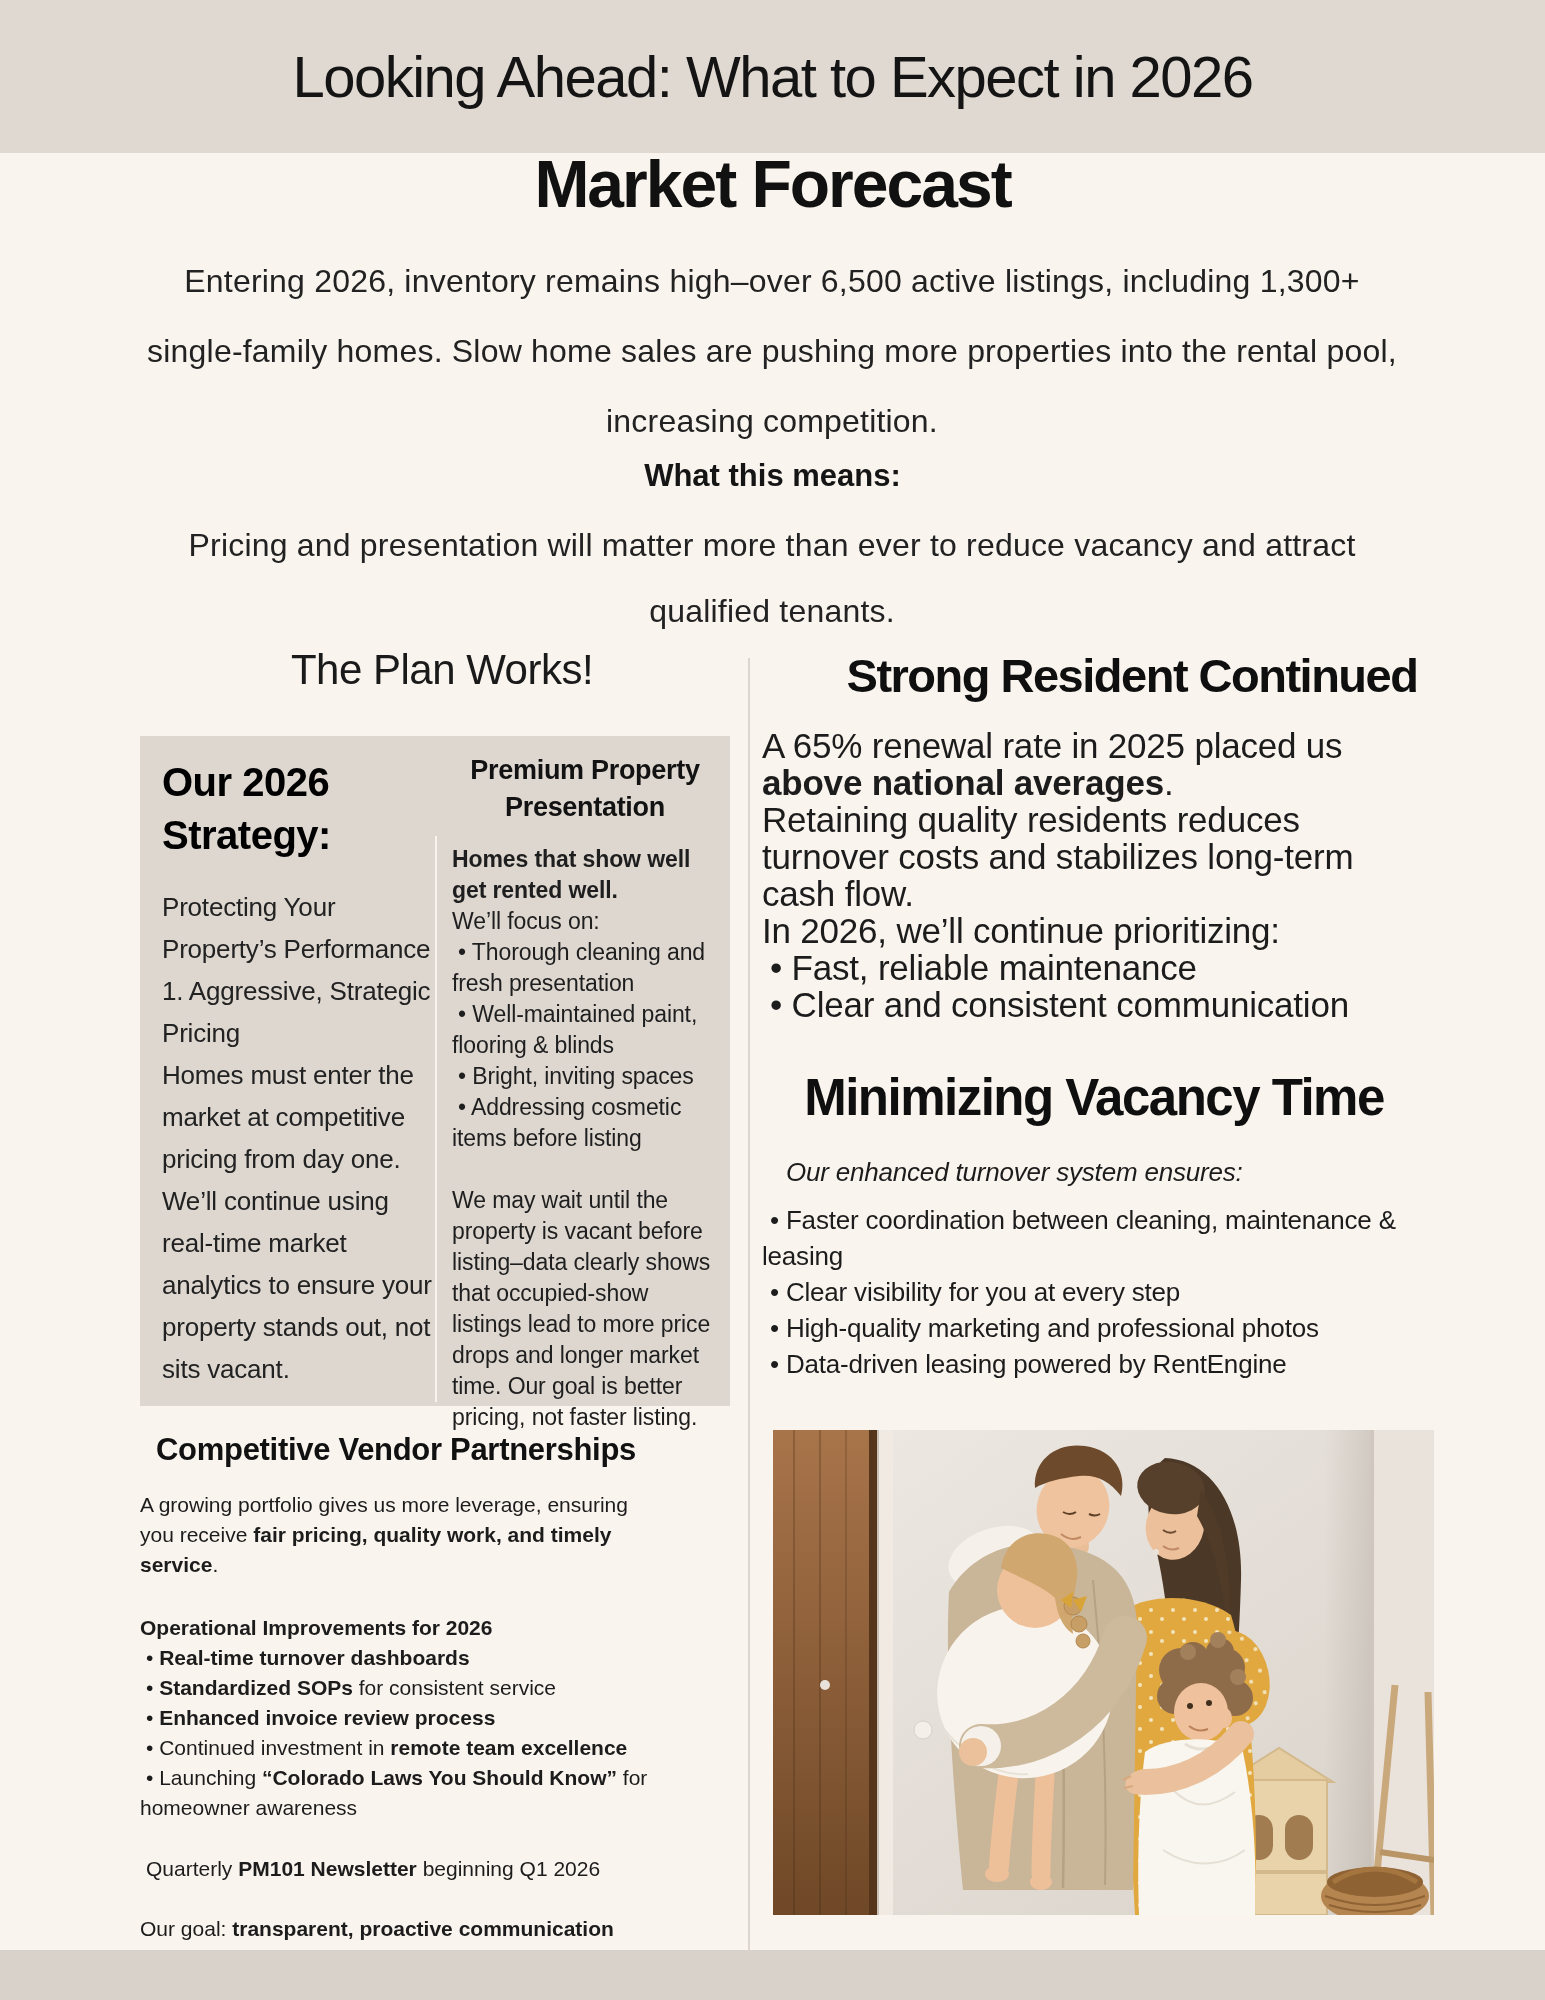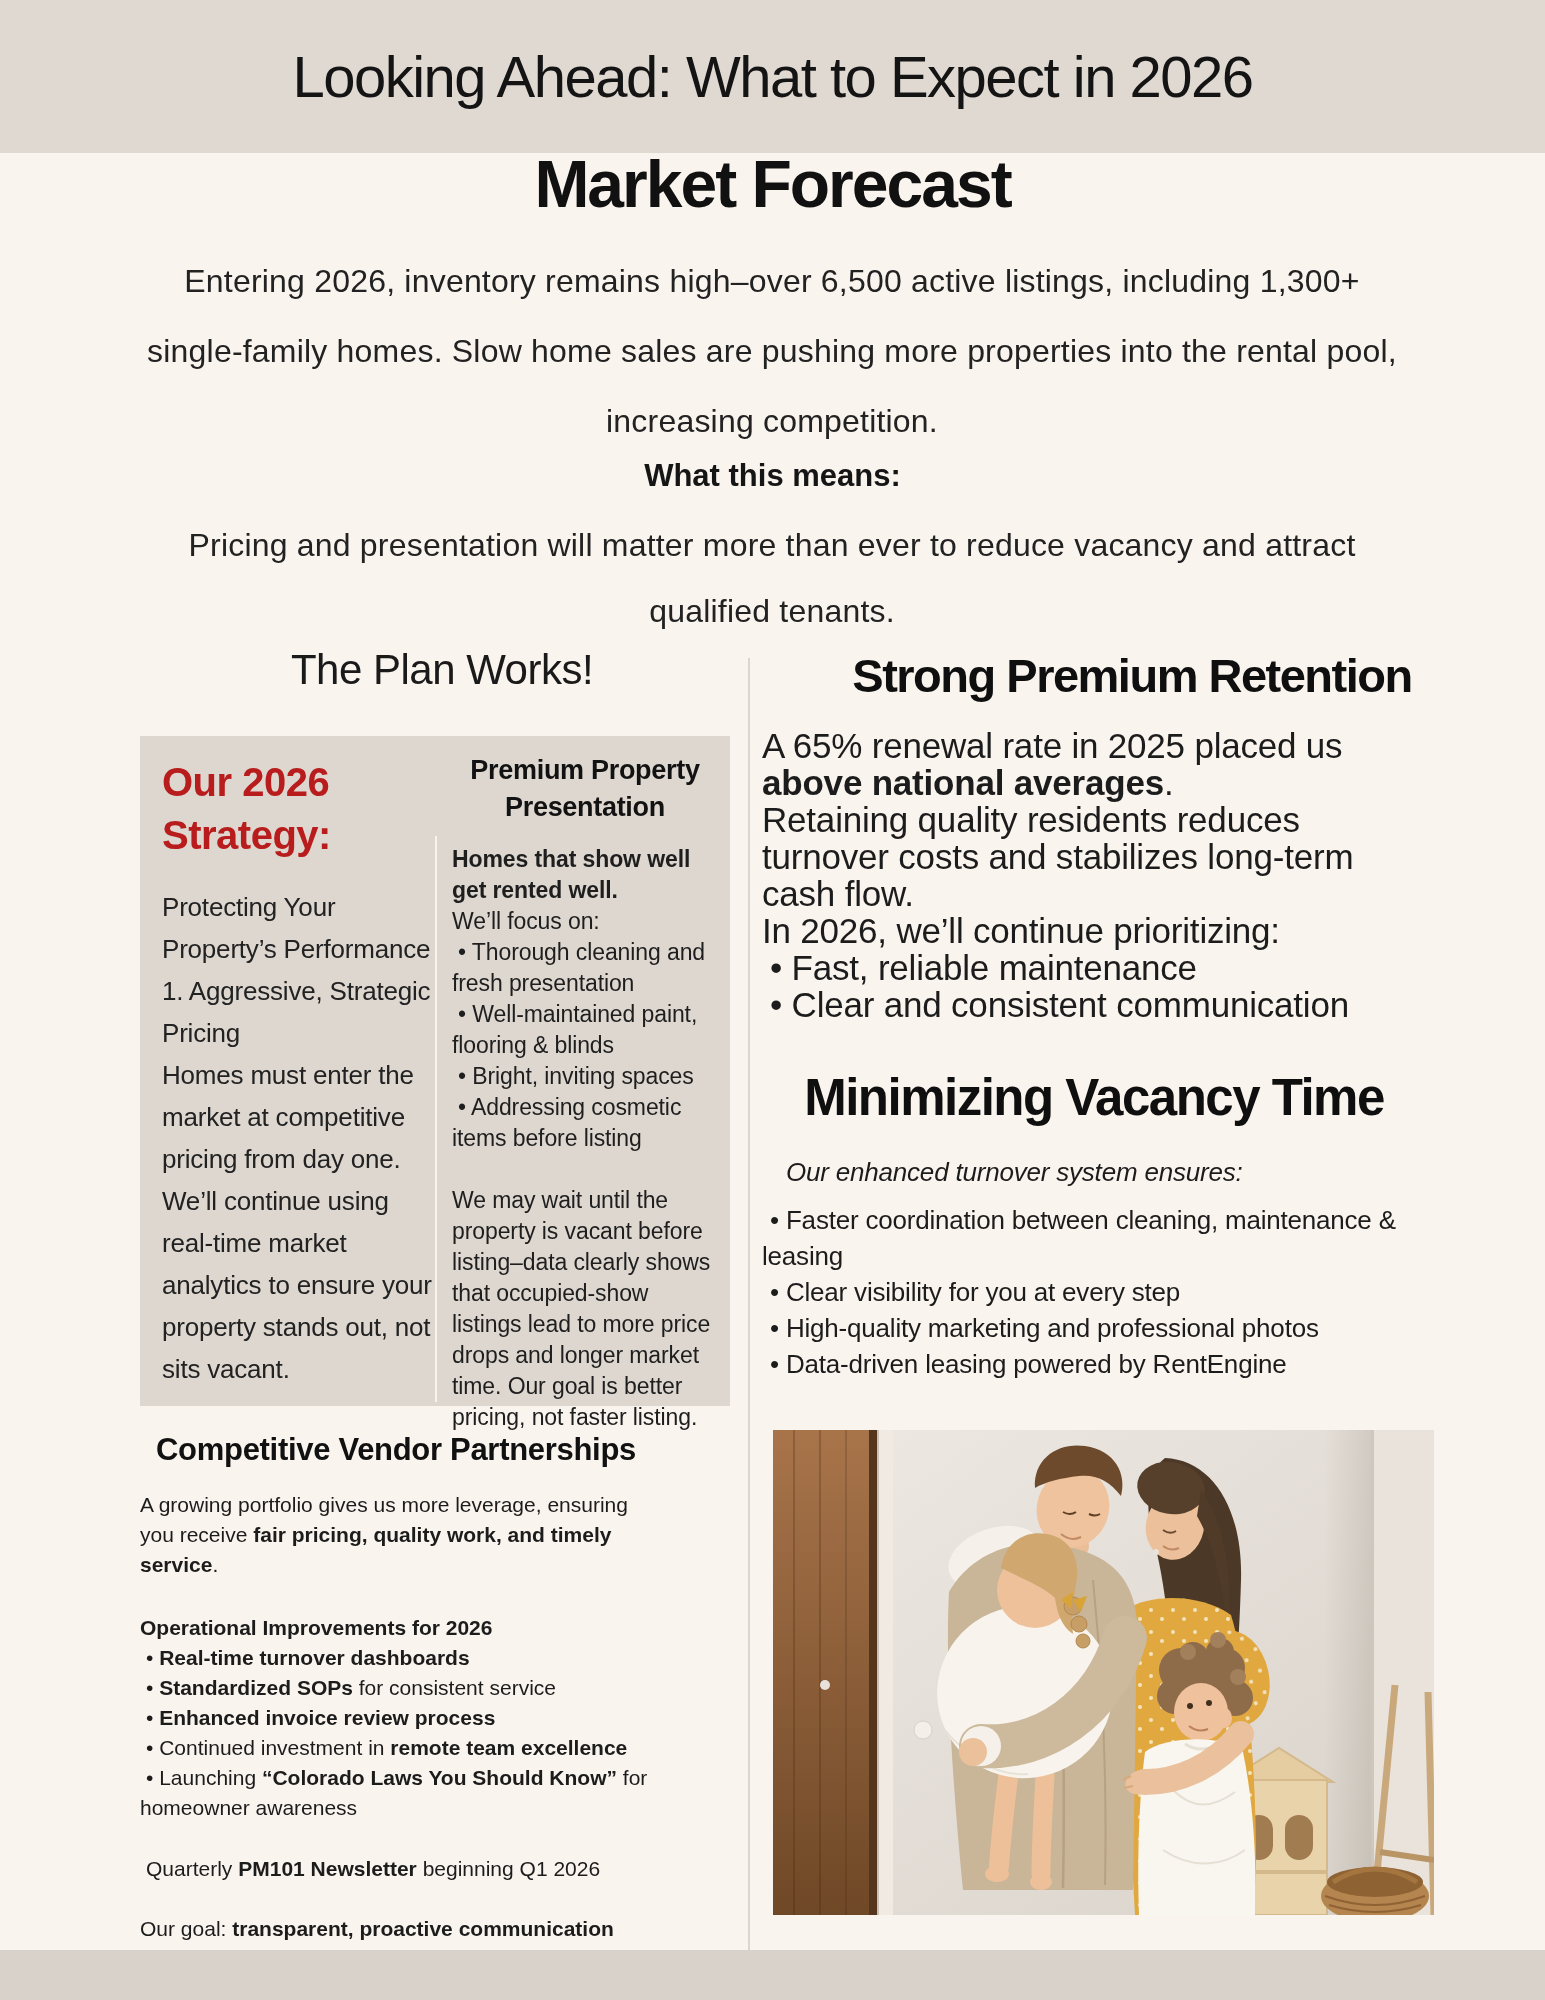--- a/index.html
+++ b/index.html
@@ -22,21 +22,21 @@
            font-size:32px;line-height:66px;letter-spacing:.2px;color:#222;}
 
   
   .col-divider{position:absolute;left:748px;top:658px;width:2px;height:1292px;background:#ddd6cf;}
 
   
   .h-plan{position:absolute;left:142px;top:646px;width:600px;margin:0;text-align:center;
           font-size:42px;font-weight:400;letter-spacing:-.5px;color:#1a1a1a;}
   .box{position:absolute;left:140px;top:736px;width:590px;height:670px;background:#ddd7d0;}
   .box-left{position:absolute;left:22px;top:20px;width:278px;}
-  .box-title{margin:0 0 24px 0;font-size:40px;font-weight:700;line-height:53px;letter-spacing:-.5px;color:#b91c1c;}
+  .box-title{margin:0 0 24px 0;font-size:40px;font-weight:700;line-height:53px;letter-spacing:-.5px;color:#000000;}
   .box-body{margin:0;font-size:26px;line-height:42px;letter-spacing:-.2px;color:#222;}
   .box-divider{position:absolute;left:295px;top:100px;width:2px;height:566px;background:#f8f3ed;}
   .box-right{position:absolute;left:312px;top:16px;width:266px;}
   .pp-title{margin:0 0 18px 0;font-size:27px;font-weight:700;line-height:37px;text-align:center;
             letter-spacing:-.3px;color:#121212;}
   .mini{margin:0;font-size:23px;line-height:31px;letter-spacing:-.1px;color:#1e1e1e;}
   .mini-lead{font-weight:700;}
   .mini-bullet{text-indent:6px;}
   .mini-bullet::before{content:"• ";}
   .note{margin-top:31px;}
@@ -120,21 +120,21 @@
     <p class="vtext ops-h">Operational Improvements for 2026</p>
     <div class="vtext vbullet"><span></span><strong>Real-time turnover dashboards</strong><span></span></div>
     <div class="vtext vbullet"><span></span><strong>Standardized SOPs</strong><span> for consistent service</span></div>
     <div class="vtext vbullet"><span></span><strong>Enhanced invoice review process</strong><span></span></div>
     <div class="vtext vbullet"><span>Continued investment in </span><strong>remote team excellence</strong><span></span></div>
     <div class="vtext vbullet"><span>Launching </span><strong>“Colorado Laws You Should Know”</strong><span> for homeowner awareness</span></div>
     <p class="vtext quarterly"><span>Quarterly </span><strong>PM101 Newsletter</strong><span> beginning Q1 2026</span></p>
     <p class="vtext goal"><span>Our goal: </span><strong>transparent, proactive communication that helps you make informed investment decisions.</strong></p>
   </section>
 
-  <h3 class="ret-h">Strong Premium Retention</h3>
+  <h3 class="ret-h">Strong Resident Continued</h3>
   <div class="ret-body">
     <p><span>A 65% renewal rate in 2025 placed us </span><strong>above national averages</strong><span>.</span></p>
     <p>Retaining quality residents reduces turnover costs and stabilizes long-term cash flow.</p>
     <p class="prior">In 2026, we’ll continue prioritizing:</p>
     <div class="rbullet">Fast, reliable maintenance</div>
     <div class="rbullet">Clear and consistent communication</div>
   </div>
 
   <h3 class="vac-h">Minimizing Vacancy Time</h3>
   <div class="vac-body">

